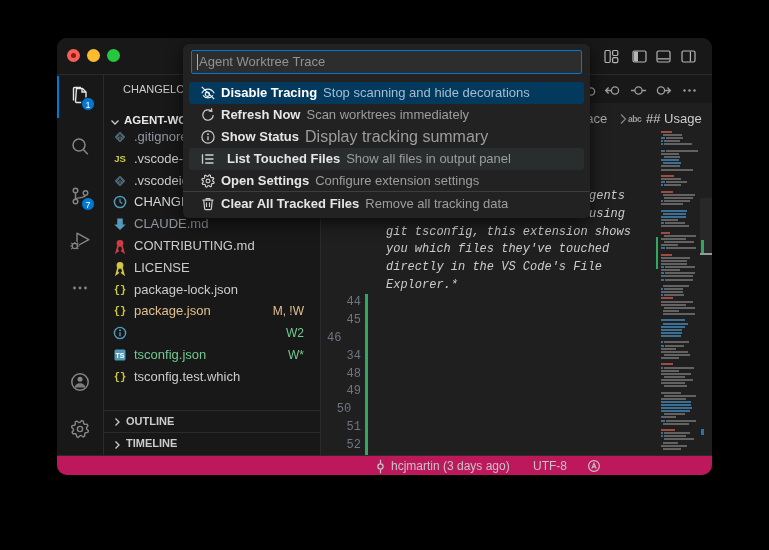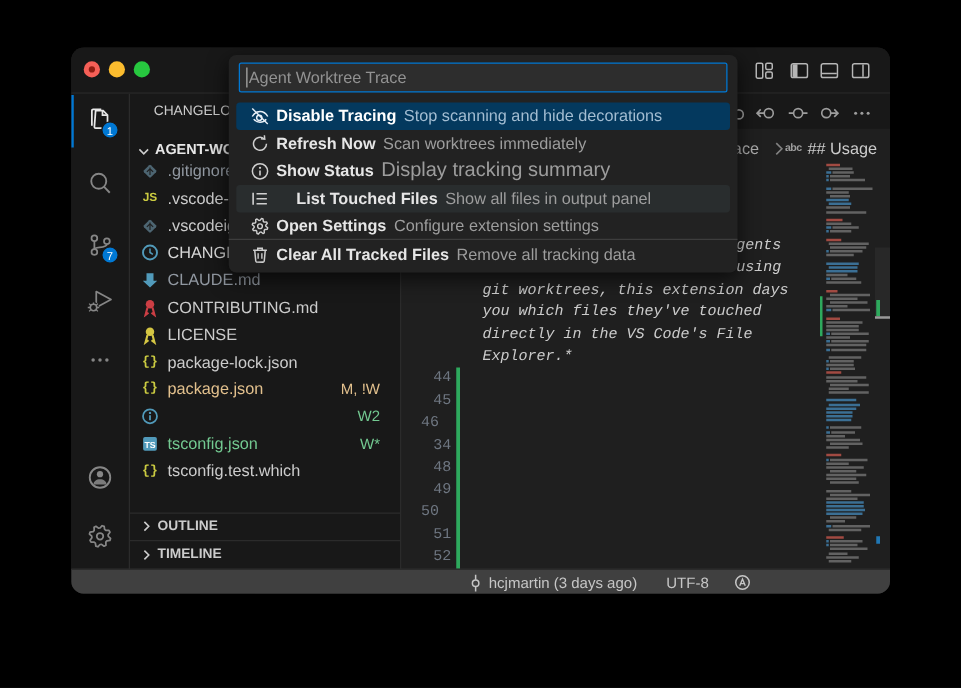--- a/index.html
+++ b/index.html
@@ -219,29 +219,29 @@
 
   <div style="position:absolute;left:517px;top:70px;height:22px;line-height:22px;font-size:13px;color:#ababab;white-space:nowrap">-trace</div>
   <div style="position:absolute;left:559px;top:74px;width:14px;height:14px"><svg width="14" height="14" viewBox="0 0 14 14">
         <path d="M5 2.5L9.5 7 5 11.5" fill="none" stroke="#818181" stroke-width="1.3"></path>
       </svg></div>
   <div style="position:absolute;left:571px;top:72px"><svg width="15" height="11" viewBox="0 0 15 11">
         <text x="0" y="9" font-family="Liberation Sans" font-size="8.5" font-weight="bold" fill="#9d9d9d" letter-spacing="-0.5">abc</text>
       </svg></div>
   <div style="position:absolute;left:589px;top:70px;height:22px;line-height:22px;font-size:13px;color:#cccccc;white-space:nowrap">## Usage</div>
 
-  <div style="position:absolute;left:329px;top:184.5px;height:18px;line-height:18px;font-family:'Liberation Mono',monospace;font-style:italic;font-size:12px;color:#cccccc;white-space:pre">git worktrees, this extension days</div>
+  <div style="position:absolute;left:329px;top:184.5px;height:18px;line-height:18px;font-family:'Liberation Mono',monospace;font-style:italic;font-size:12px;color:#cccccc;white-space:pre">git tsconfig, this extension shows</div>
 <div style="position:absolute;left:329px;top:202.2px;height:18px;line-height:18px;font-family:'Liberation Mono',monospace;font-style:italic;font-size:12px;color:#cccccc;white-space:pre">you which files they've touched</div>
 <div style="position:absolute;left:329px;top:220.0px;height:18px;line-height:18px;font-family:'Liberation Mono',monospace;font-style:italic;font-size:12px;color:#cccccc;white-space:pre">directly in the VS Code's File</div>
 <div style="position:absolute;left:329px;top:237.7px;height:18px;line-height:18px;font-family:'Liberation Mono',monospace;font-style:italic;font-size:12px;color:#cccccc;white-space:pre">Explorer.*</div>
 <div style="position:absolute;left:532px;top:148.9px;height:18px;line-height:18px;font-family:'Liberation Mono',monospace;font-style:italic;font-size:12px;color:#cccccc">gents</div>
 <div style="position:absolute;left:532px;top:166.7px;height:18px;line-height:18px;font-family:'Liberation Mono',monospace;font-style:italic;font-size:12px;color:#cccccc">using</div>
   <div style="position:absolute;left:270px;top:255.4px;width:34px;height:18px;line-height:18px;text-align:right;font-family:'Liberation Mono',monospace;font-size:12px;color:#6e7681">44</div>
 <div style="position:absolute;left:270px;top:273.2px;width:34px;height:18px;line-height:18px;text-align:right;font-family:'Liberation Mono',monospace;font-size:12px;color:#6e7681">45</div>
-<div style="position:absolute;left:270px;top:291.0px;width:34px;height:18px;line-height:18px;text-align:center;font-family:'Liberation Mono',monospace;font-size:12px;color:#6e7681">46</div>
+<div style="position:absolute;left:270px;top:291.0px;width:34px;height:18px;line-height:18px;text-align:left;font-family:'Liberation Mono',monospace;font-size:12px;color:#6e7681">46</div>
 <div style="position:absolute;left:270px;top:308.7px;width:34px;height:18px;line-height:18px;text-align:right;font-family:'Liberation Mono',monospace;font-size:12px;color:#6e7681">34</div>
 <div style="position:absolute;left:270px;top:326.5px;width:34px;height:18px;line-height:18px;text-align:right;font-family:'Liberation Mono',monospace;font-size:12px;color:#6e7681">48</div>
 <div style="position:absolute;left:270px;top:344.3px;width:34px;height:18px;line-height:18px;text-align:right;font-family:'Liberation Mono',monospace;font-size:12px;color:#6e7681">49</div>
 <div style="position:absolute;left:270px;top:362.1px;width:34px;height:18px;line-height:18px;text-align:center;font-family:'Liberation Mono',monospace;font-size:12px;color:#6e7681">50</div>
 <div style="position:absolute;left:270px;top:379.9px;width:34px;height:18px;line-height:18px;text-align:right;font-family:'Liberation Mono',monospace;font-size:12px;color:#6e7681">51</div>
 <div style="position:absolute;left:270px;top:397.6px;width:34px;height:18px;line-height:18px;text-align:right;font-family:'Liberation Mono',monospace;font-size:12px;color:#6e7681">52</div>
   <div style="position:absolute;left:307.5px;top:256px;width:3.5px;height:161px;background:#2ea95d"></div>
 
   <div style="position:absolute;left:604px;top:93.0px;width:11px;height:2px;background:#a14a42"></div>
 <div style="position:absolute;left:606px;top:96.1px;width:19px;height:2px;background:rgba(165,165,165,0.5)"></div>
@@ -352,21 +352,21 @@
 <div style="position:absolute;left:607px;top:400.4px;width:30px;height:2px;background:rgba(165,165,165,0.5)"></div>
 <div style="position:absolute;left:606px;top:403.5px;width:15px;height:2px;background:rgba(165,165,165,0.5)"></div>
 <div style="position:absolute;left:604px;top:406.6px;width:26px;height:2px;background:rgba(165,165,165,0.5)"></div>
 <div style="position:absolute;left:606px;top:409.7px;width:18px;height:2px;background:rgba(165,165,165,0.5)"></div>
   <div style="position:absolute;left:598.5px;top:199px;width:2.2px;height:32px;background:#2ea95d"></div>
   <div style="position:absolute;left:643px;top:160px;width:12px;height:56px;background:rgba(255,255,255,0.045)"></div>
   <div style="position:absolute;left:643.7px;top:202px;width:3.6px;height:12.5px;background:#2ea95d"></div>
   <div style="position:absolute;left:643px;top:214.5px;width:12px;height:2px;background:#9a9a9a"></div>
   <div style="position:absolute;left:643.5px;top:391px;width:3.5px;height:5.5px;background:#2077b4"></div>
 
-  <div style="position:absolute;left:0;top:417px;width:655px;height:20px;background:#404040;border-top:1px solid #2b2b2b">
+  <div style="position:absolute;left:0;top:417px;width:655px;height:20px;background:#be185d;border-top:1px solid #2b2b2b">
     <div style="position:absolute;left:316px;top:2.5px"><svg width="15" height="15" viewBox="0 0 15 15">
           <circle cx="7.5" cy="7.5" r="2.6" fill="none" stroke="#c6c6c6" stroke-width="1.2"></circle>
           <path d="M7.5 0.8v4M7.5 10.2v4" stroke="#c6c6c6" stroke-width="1.2"></path>
         </svg></div>
     <div style="position:absolute;left:334px;top:0;height:20px;line-height:20px;font-size:12px;color:#c6c6c6">hcjmartin (3 days ago)</div>
     <div style="position:absolute;left:476px;top:0;height:20px;line-height:20px;font-size:12px;color:#c6c6c6">UTF-8</div>
     <div style="position:absolute;left:530px;top:3px"><svg width="14" height="14" viewBox="0 0 14 14">
           <circle cx="7" cy="7" r="5.4" fill="none" stroke="#c6c6c6" stroke-width="1.2"></circle>
           <path d="M4.8 9.6L7 4.2l2.2 5.4M5.7 7.9h2.6" stroke="#c6c6c6" stroke-width="1.1" fill="none"></path>
         </svg></div>
@@ -410,21 +410,21 @@
         <span style="margin-left:5px;font-size:13px;font-weight:600;color:#e6e6e6;white-space:nowrap">Show Status</span>
         <span style="margin-left:6px;font-size:16px;color:#9d9d9d;white-space:nowrap">Display tracking summary</span>
       </div>
 <div style="position:absolute;left:6px;top:103.5px;width:395px;height:22px;background:#292d2e;border-radius:3px;display:flex;align-items:center;">
         <div style="width:16px;height:16px;margin-left:11px;flex:none;display:flex;align-items:center;justify-content:center">
           <svg width="16" height="16" viewBox="0 0 16 16">
             <path d="M2.5 3.2v9.6" stroke="#cfcfcf" stroke-width="1.3"></path>
             <path d="M5.2 4h8.3M5.2 8h8.3M5.2 12h8.3" stroke="#cfcfcf" stroke-width="1.3"></path>
           </svg>
         </div>
-        <span style="margin-left:21px;font-size:13px;font-weight:600;color:#e6e6e6;white-space:nowrap">List Touched Files</span>
+        <span style="margin-left:11px;font-size:13px;font-weight:600;color:#e6e6e6;white-space:nowrap">List Touched Files</span>
         <span style="margin-left:6px;font-size:13px;color:#9d9d9d;white-space:nowrap">Show all files in output panel</span>
       </div>
 <div style="position:absolute;left:6px;top:125.5px;width:395px;height:22px;border-radius:3px;display:flex;align-items:center;">
         <div style="width:16px;height:16px;margin-left:11px;flex:none;display:flex;align-items:center;justify-content:center">
           <svg width="16" height="16" viewBox="0 0 16 16">
             <path d="M14.17 9.25 L13.81 10.43 L11.90 10.63 L11.31 11.34 L11.48 13.25 L10.39 13.83 L8.90 12.61 L7.98 12.70 L6.75 14.17 L5.57 13.81 L5.37 11.90 L4.66 11.31 L2.75 11.48 L2.17 10.39 L3.39 8.90 L3.30 7.98 L1.83 6.75 L2.19 5.57 L4.10 5.37 L4.69 4.66 L4.52 2.75 L5.61 2.17 L7.10 3.39 L8.02 3.30 L9.25 1.83 L10.43 2.19 L10.63 4.10 L11.34 4.69 L13.25 4.52 L13.83 5.61 L12.61 7.10 L12.70 8.02 Z" fill="none" stroke="#cfcfcf" stroke-width="1.15" stroke-linejoin="round"></path>
             <circle cx="8" cy="8" r="1.9" fill="none" stroke="#cfcfcf" stroke-width="1.15"></circle>
           </svg>
         </div>
         <span style="margin-left:5px;font-size:13px;font-weight:600;color:#e6e6e6;white-space:nowrap">Open Settings</span>

